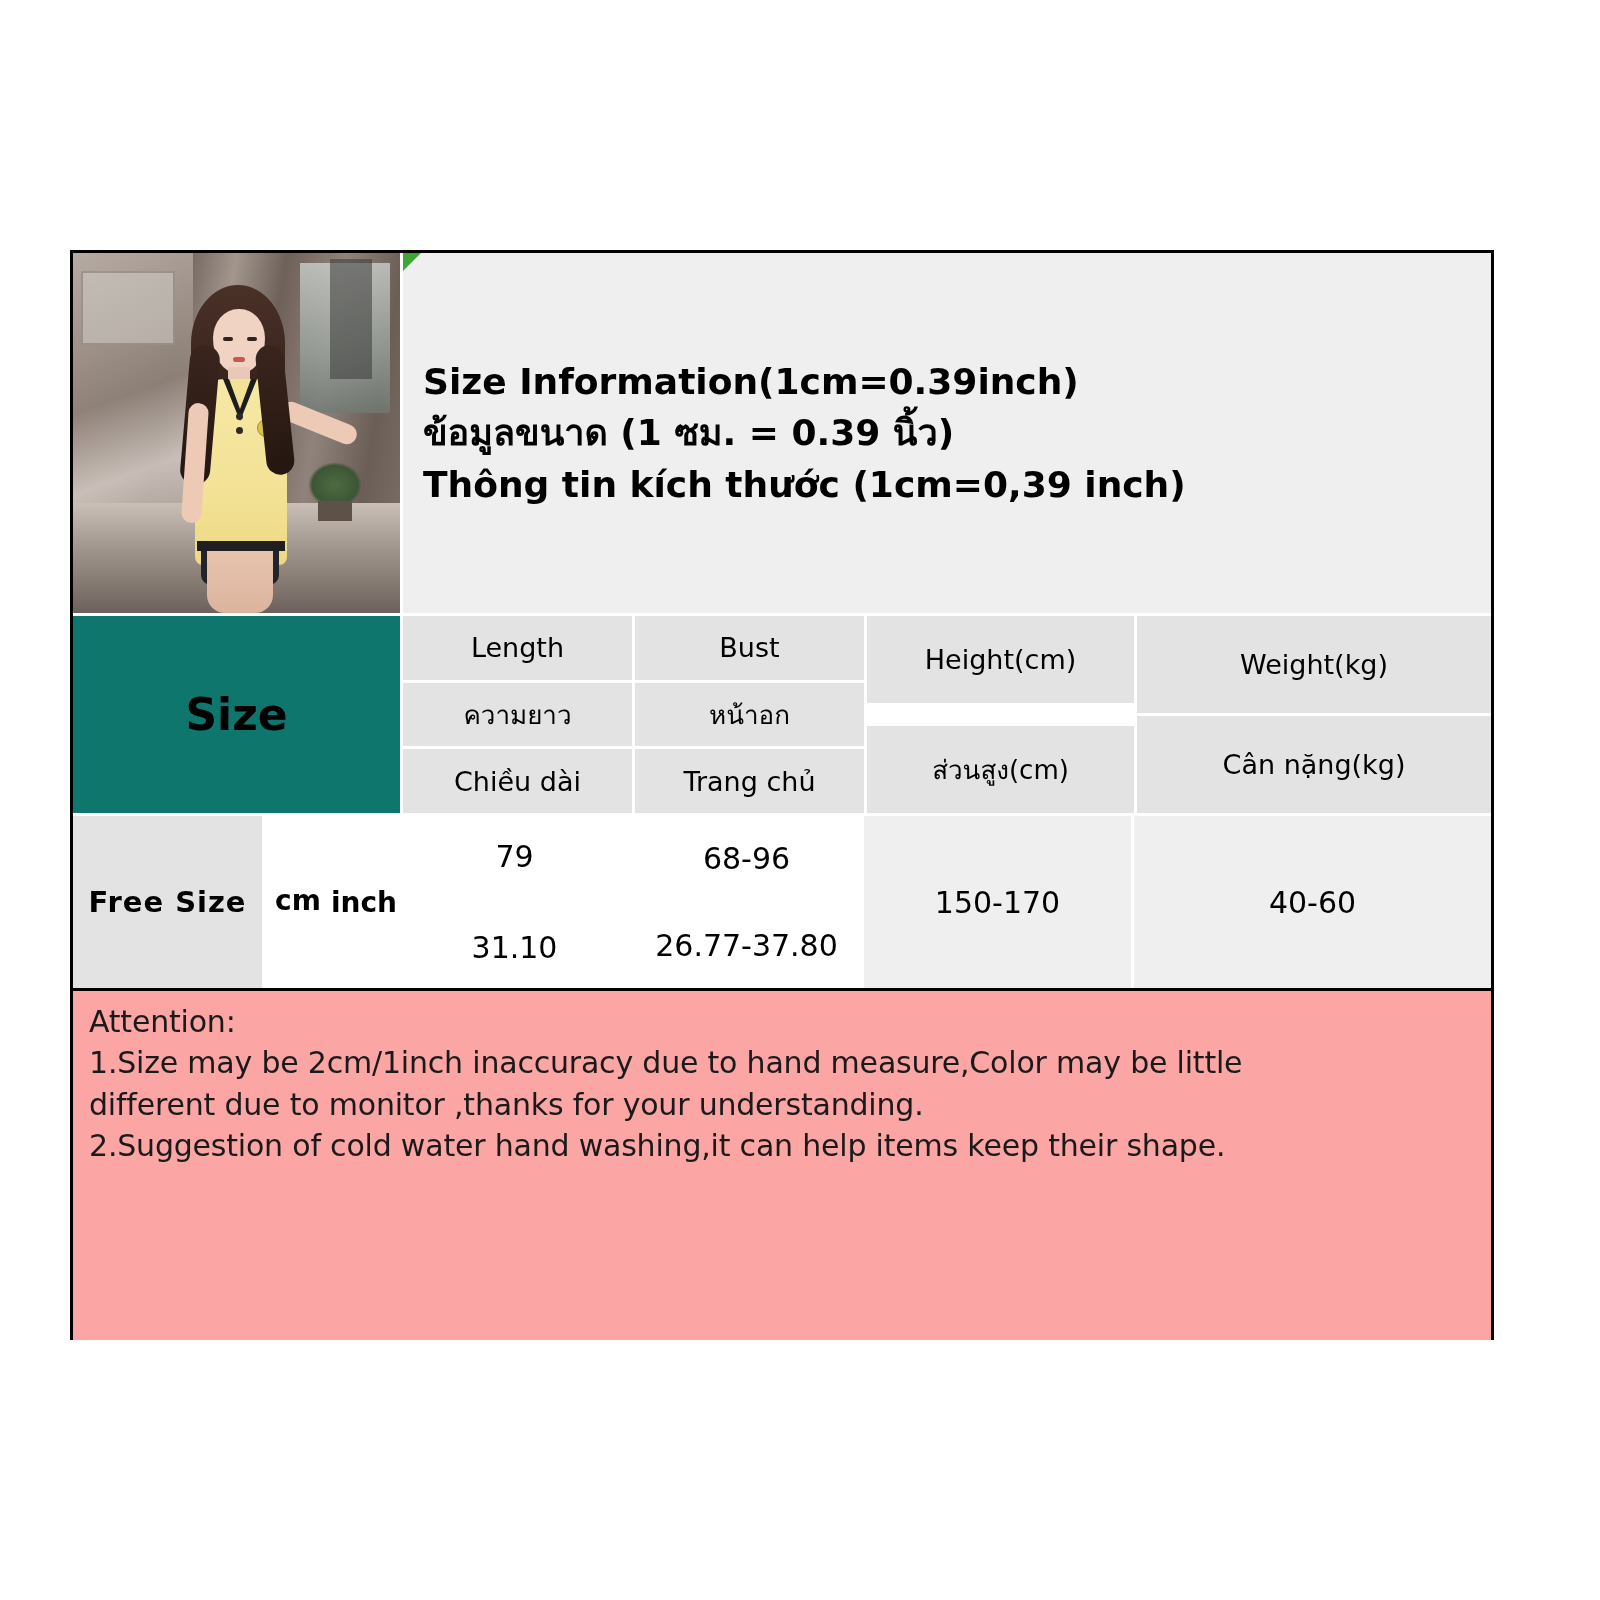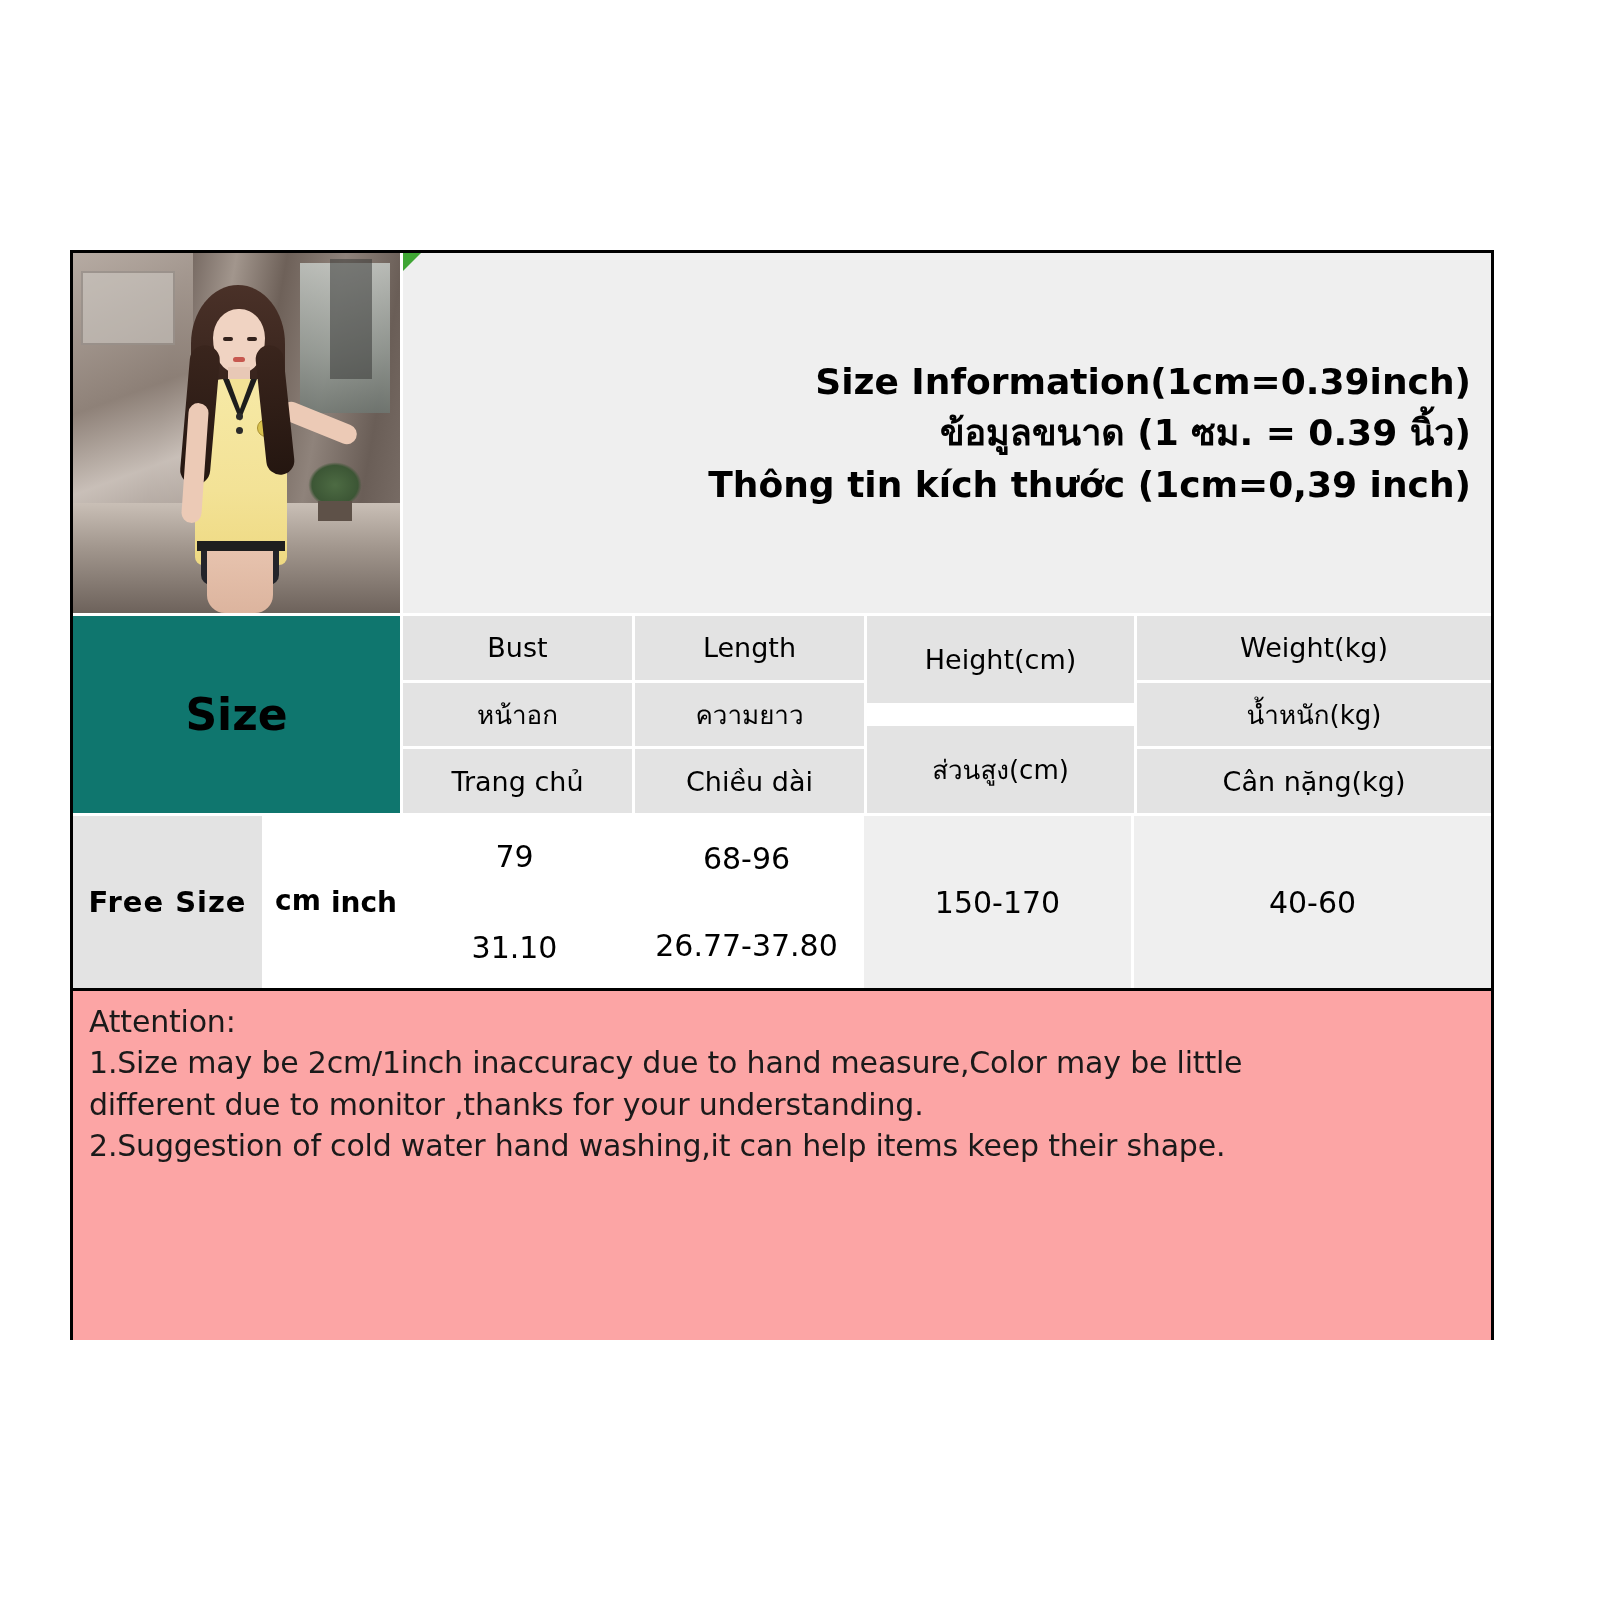--- a/index.html
+++ b/index.html
@@ -209,21 +209,21 @@
     border-left: 18px solid #3fa534;
     border-bottom: 18px solid transparent;
     z-index: 5;
   }
 
   .title-cell {
     flex: 1;
     background: #efefef;
     display: flex;
     flex-direction: column;
-    align-items: flex-end;
+    align-items: flex-start;
     justify-content: center;
     gap: 10px;
     padding: 0 20px;
     box-sizing: border-box;
   }
   .title-line {
     font-weight: bold;
     font-size: 36px;
     color: #000000;
     text-align: center;
@@ -417,40 +417,39 @@
         <div class="title-line">Size Information(1cm=0.39inch)</div>
         <div class="title-line">ข้อมูลขนาด (1 ซม. = 0.39 นิ้ว)</div>
         <div class="title-line">Thông tin kích thước (1cm=0,39 inch)</div>
       </div>
     </div>
 
     <div class="label-table">
       <div class="size-label-cell">Size</div>
       <div class="label-cols">
 
+        <div class="label-col w-len">
+          <div class="label-sub">Length</div>
+          <div class="label-sub thai">ความยาว</div>
+          <div class="label-sub">Chiều dài</div>
+        </div>
+
         <div class="label-col w-bust">
           <div class="label-sub">Bust</div>
           <div class="label-sub thai">หน้าอก</div>
           <div class="label-sub">Trang chủ</div>
         </div>
 
-        <div class="label-col w-len">
-          <div class="label-sub">Length</div>
-          <div class="label-sub thai">ความยาว</div>
-          <div class="label-sub">Chiều dài</div>
-        </div>
-
         <div class="label-col w-h">
           <div class="label-sub">Height(cm)</div>
           <div class="label-sub thai">ส่วนสูง(cm)</div>
         </div>
 
         <div class="label-col w-w">
           <div class="label-sub">Weight(kg)</div>
-          <div class="label-sub thai">น้ำหนัก(kg)</div>
           <div class="label-sub">Cân nặng(kg)</div>
         </div>
 
       </div>
     </div>
 
     <div class="data-area">
       <div class="free-size-cell">Free Size</div>
 
       <div class="unit-col">

